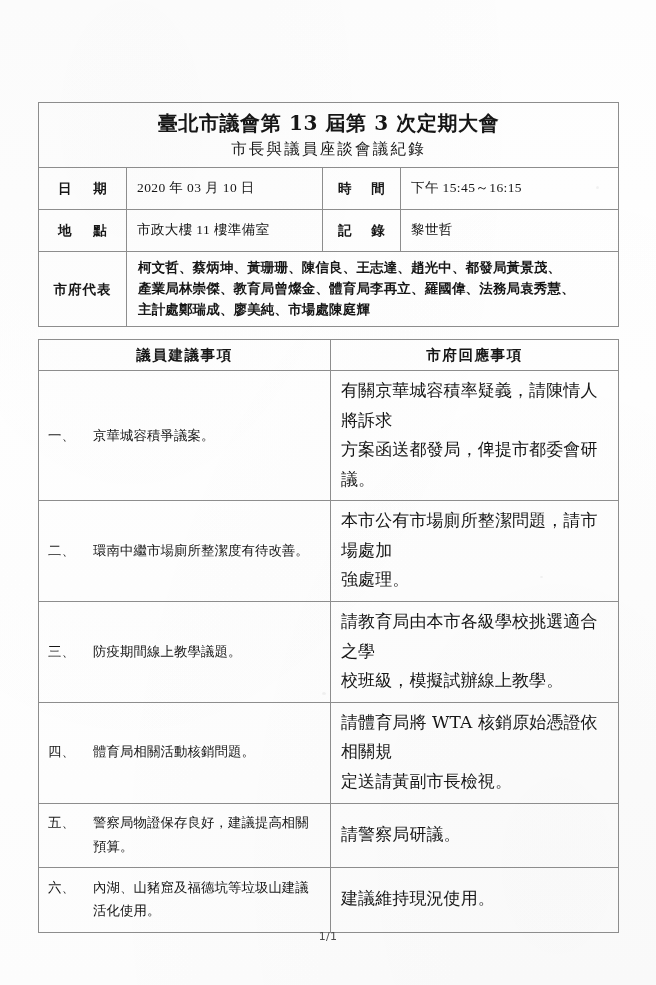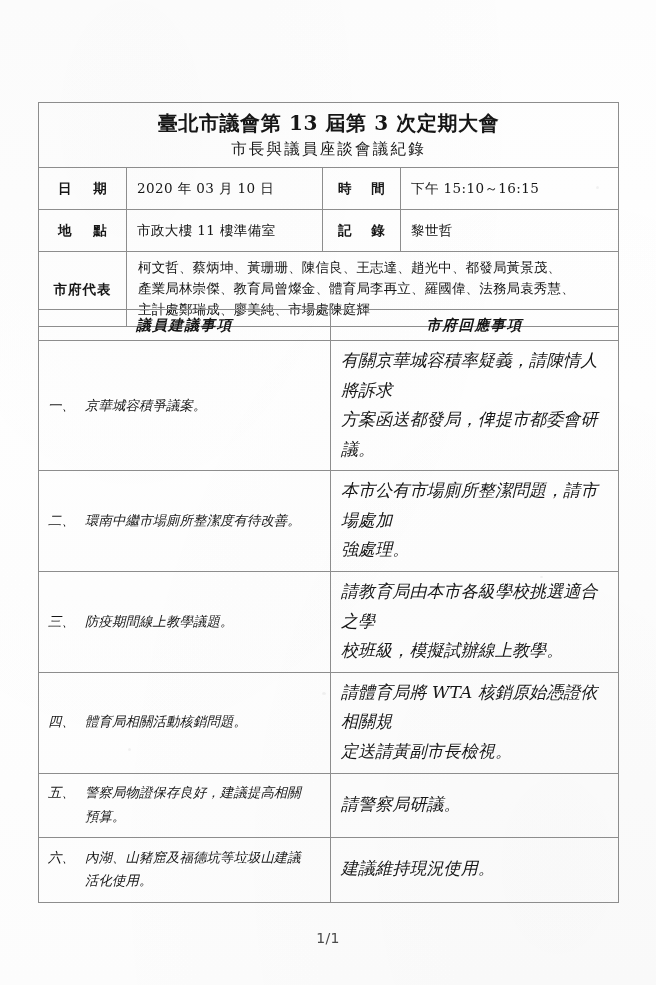--- a/index.html
+++ b/index.html
@@ -86,20 +86,21 @@
     display: flex;
     justify-content: space-between;
     padding: 0 9px;
   }
   .label-spread > span { display: inline-block; }
 
   .value-cell {
     padding: 8px 10px !important;
     font-size: 13.5px;
     letter-spacing: 0.4px;
+    font-family: Liberation Serif, serif;
   }
   .row-meta td { height: 25px; }
 
   .label-cell-2 {
     width: 78px;
     text-align: center;
     font-weight: 600;
     padding: 3px 6px !important;
   }
 
@@ -109,38 +110,38 @@
     text-align: center;
     font-weight: 600;
     letter-spacing: 1px;
     font-size: 13.5px;
   }
   .reps-cell {
     padding: 5px 9px 6px 11px !important;
     line-height: 1.72;
     font-size: 13.4px;
     letter-spacing: 0.15px;
+    font-weight: bold;
   }
   .reps-line { white-space: nowrap; }
 
   .visitor-cell {
     padding: 4px 11px !important;
     letter-spacing: 0.5px;
   }
   .row-visitor td { height: 26px; }
 
   
   .prop-table {
     position: absolute;
     left: 38px;
-    top: 309px;
+    top: 339px;
     width: 580px;
     border-collapse: collapse;
     table-layout: fixed;
-    font-style: italic;
   }
   .prop-table th, .prop-table td {
     border: 1px solid #8d8d8d;
     padding: 0;
     vertical-align: middle;
     color: #161616;
   }
   .prop-head th {
     height: 30px;
     text-align: center;
@@ -170,39 +171,40 @@
     align-items: flex-start;
   }
   .item-marker {
     flex: 0 0 auto;
     width: 37px;
     white-space: nowrap;
   }
   .item-body {
     flex: 1 1 auto;
     min-width: 0;
+    margin-left: 8px;
   }
   .item-line { display: block; }
 
   .r1 td { height: 57px; }
   .r2 td { height: 50px; }
   .r3 td { height: 51px; }
   .r4 td { height: 52px; }
   .r5 td { height: 52px; }
   .r6 td { height: 53px; }
 
   
   .page-footer {
     position: absolute;
     left: 0;
     right: 0;
     top: 930px;
     text-align: center;
     font-family: "DejaVu Sans", "Liberation Sans", sans-serif;
-    font-size: 14px;
+    font-size: 11px;
     color: #4a4a4a;
     letter-spacing: 0.3px;
   }
 
   
   .speck {
     position: absolute;
     background: rgba(0,0,0,0.05);
     border-radius: 50%;
     pointer-events: none;
@@ -237,21 +239,21 @@
             <span>期</span>
           </div>
         </td>
         <td class="value-cell">2020 年 03 月 10 日</td>
         <td class="label-cell label-cell-2">
           <div class="label-spread">
             <span>時</span>
             <span>間</span>
           </div>
         </td>
-        <td class="value-cell">下午 15:10～16:15</td>
+        <td class="value-cell">下午 15:45～16:15</td>
       </tr>
 
       <tr class="row-meta">
         <td class="label-cell">
           <div class="label-spread">
             <span>地</span>
             <span>點</span>
           </div>
         </td>
         <td class="value-cell">市政大樓 11 樓準備室</td>

